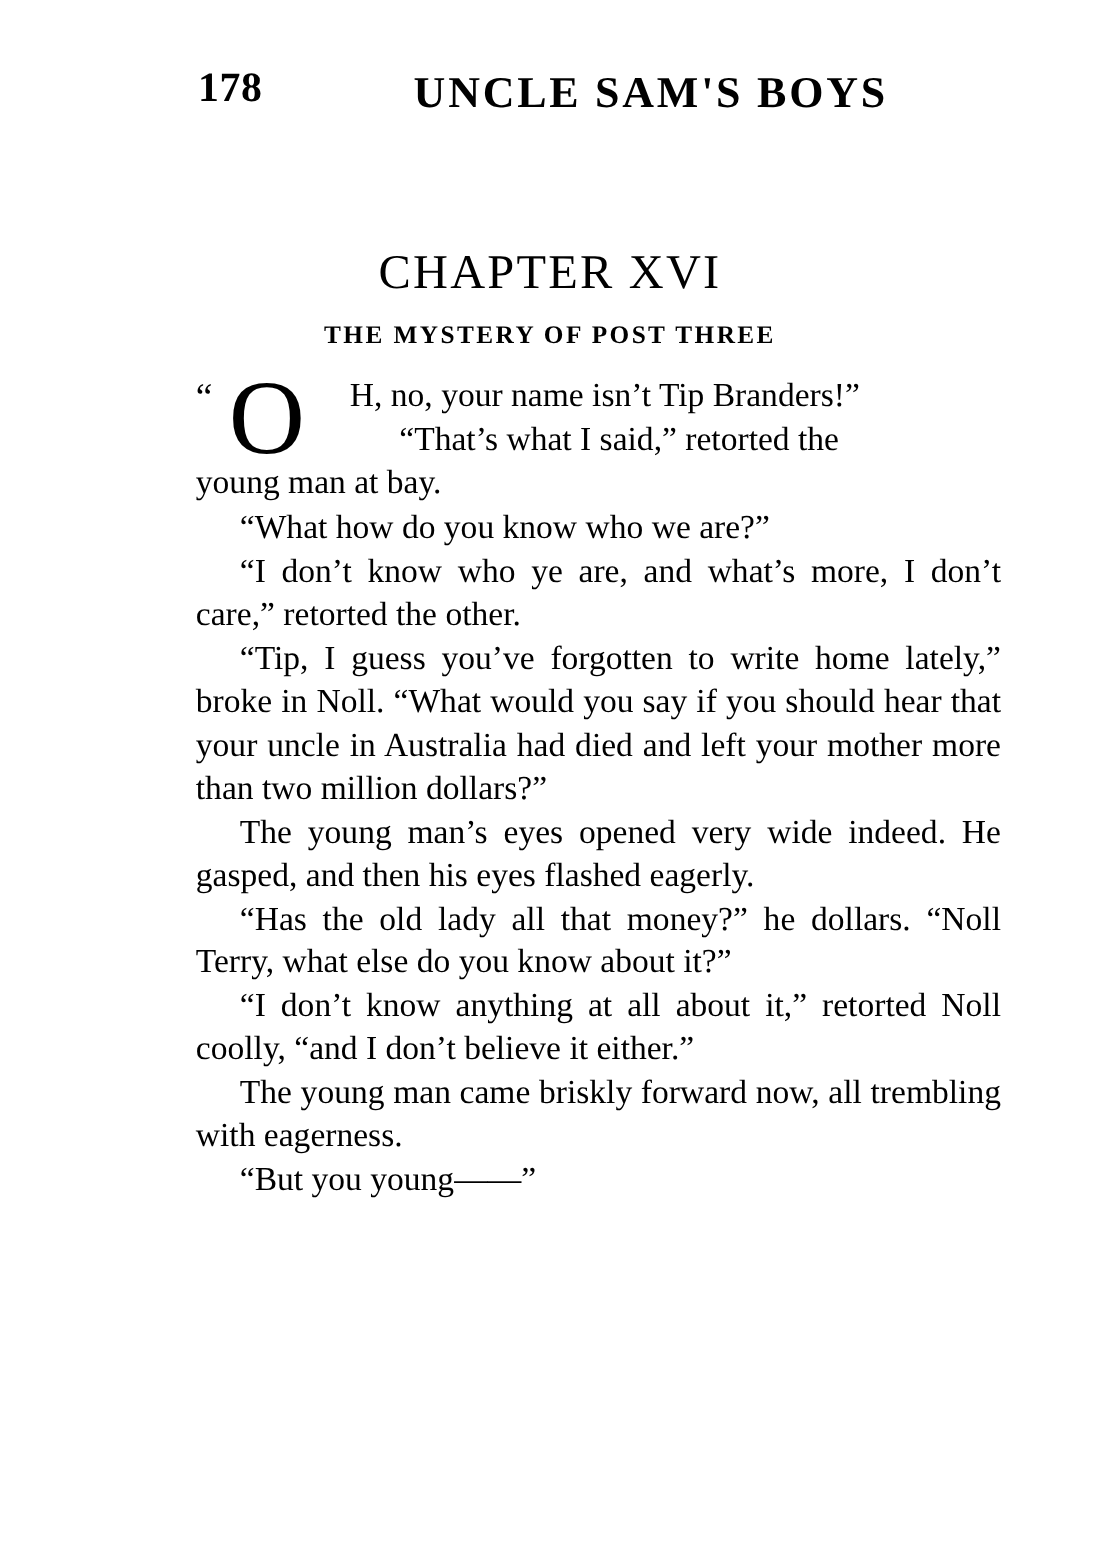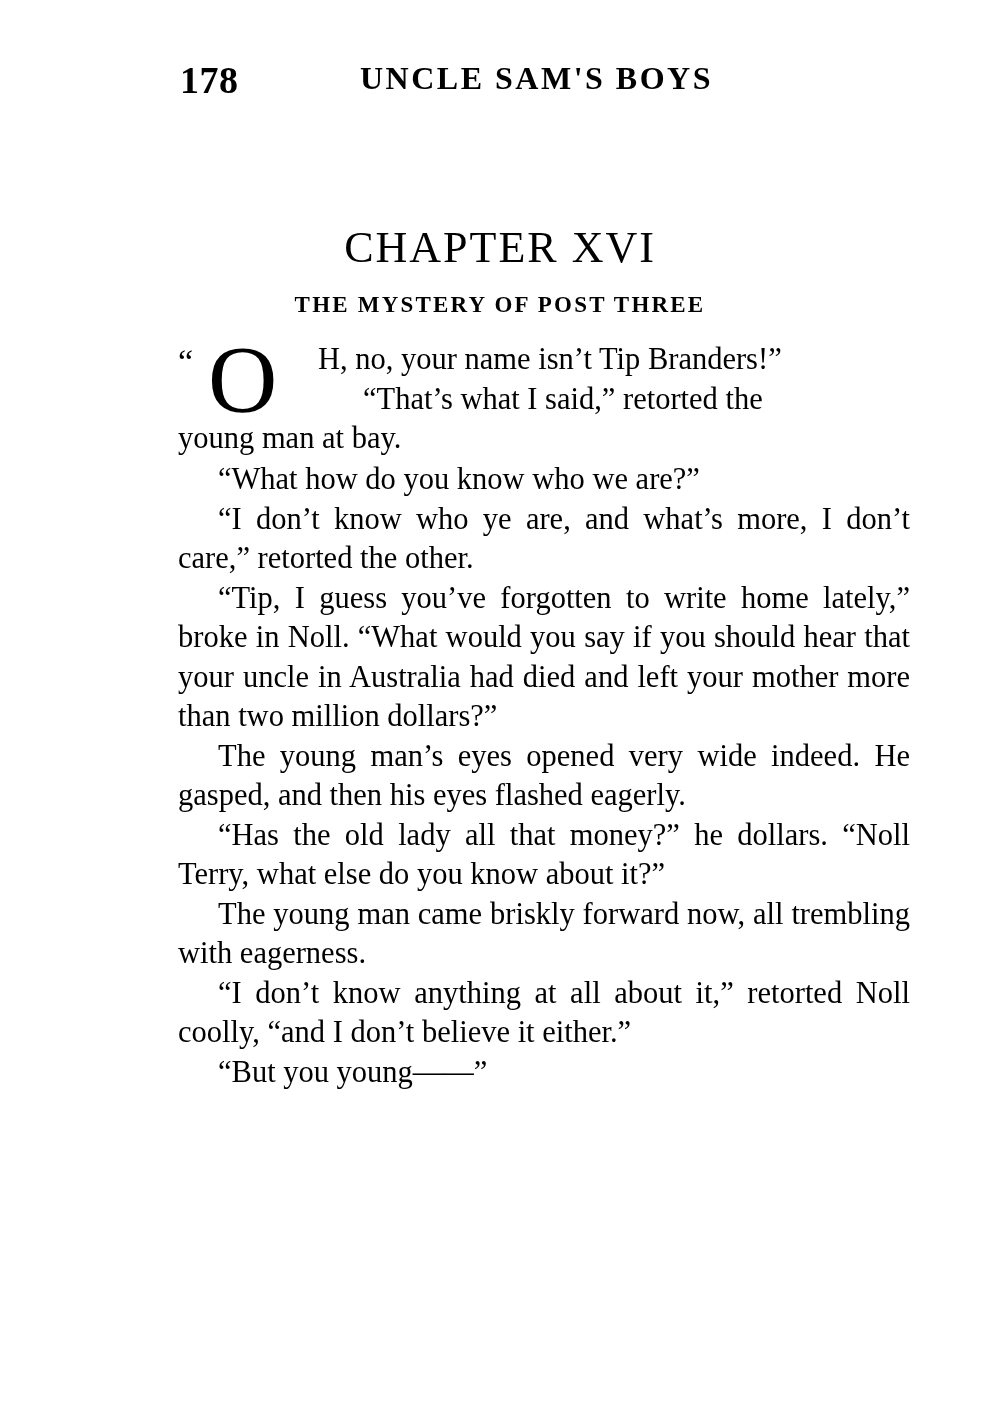--- a/index.html
+++ b/index.html
@@ -32,23 +32,23 @@
   .folio {
     position: absolute;
     left: 0;
     top: 0;
     font-size: 38px;
     font-weight: bold;
     letter-spacing: 0.5px;
   }
   .book-title {
     position: absolute;
-    left: 180px;
+    left: 196px;
     top: 2px;
-    font-size: 32px;
+    font-size: 40px;
     font-weight: bold;
     letter-spacing: 2.5px;
     white-space: nowrap;
   }
   
   .chapter-number {
     position: absolute;
     left: 0;
     top: 222px;
     width: 1000px;
@@ -138,18 +138,18 @@
       <div class="open-line-1">H, no, your name isn’t Tip Branders!”</div>
       <div class="open-line-3">“That’s what I said,” retorted the</div>
       <div class="open-line-4">young man at bay.</div>
     </div>
 
     <p class="para">“What how do you know who we are?”</p>
     <p class="para">“I don’t know who ye are, and what’s more, I don’t care,” retorted the other.</p>
     <p class="para">“Tip, I guess you’ve forgotten to write home lately,” broke in Noll.  “What would you say if you should hear that your uncle in Australia had died and left your mother more than two million dollars?”</p>
     <p class="para">The young man’s eyes opened very wide indeed.  He gasped, and then his eyes flashed eagerly.</p>
     <p class="para">“Has the old lady all that money?” he dollars.  “Noll Terry, what else do you know about it?”</p>
+    <p class="para">“I don’t know anything at all about it,” retorted Noll coolly, “and I don’t believe it either.”</p>
     <p class="para">The young man came briskly forward now, all trembling with eagerness.</p>
-    <p class="para">“I don’t know anything at all about it,” retorted Noll coolly, “and I don’t believe it either.”</p>
     <p class="para">“But you young——”</p>
 
   </div>
 </div>
 
 </body></html>

